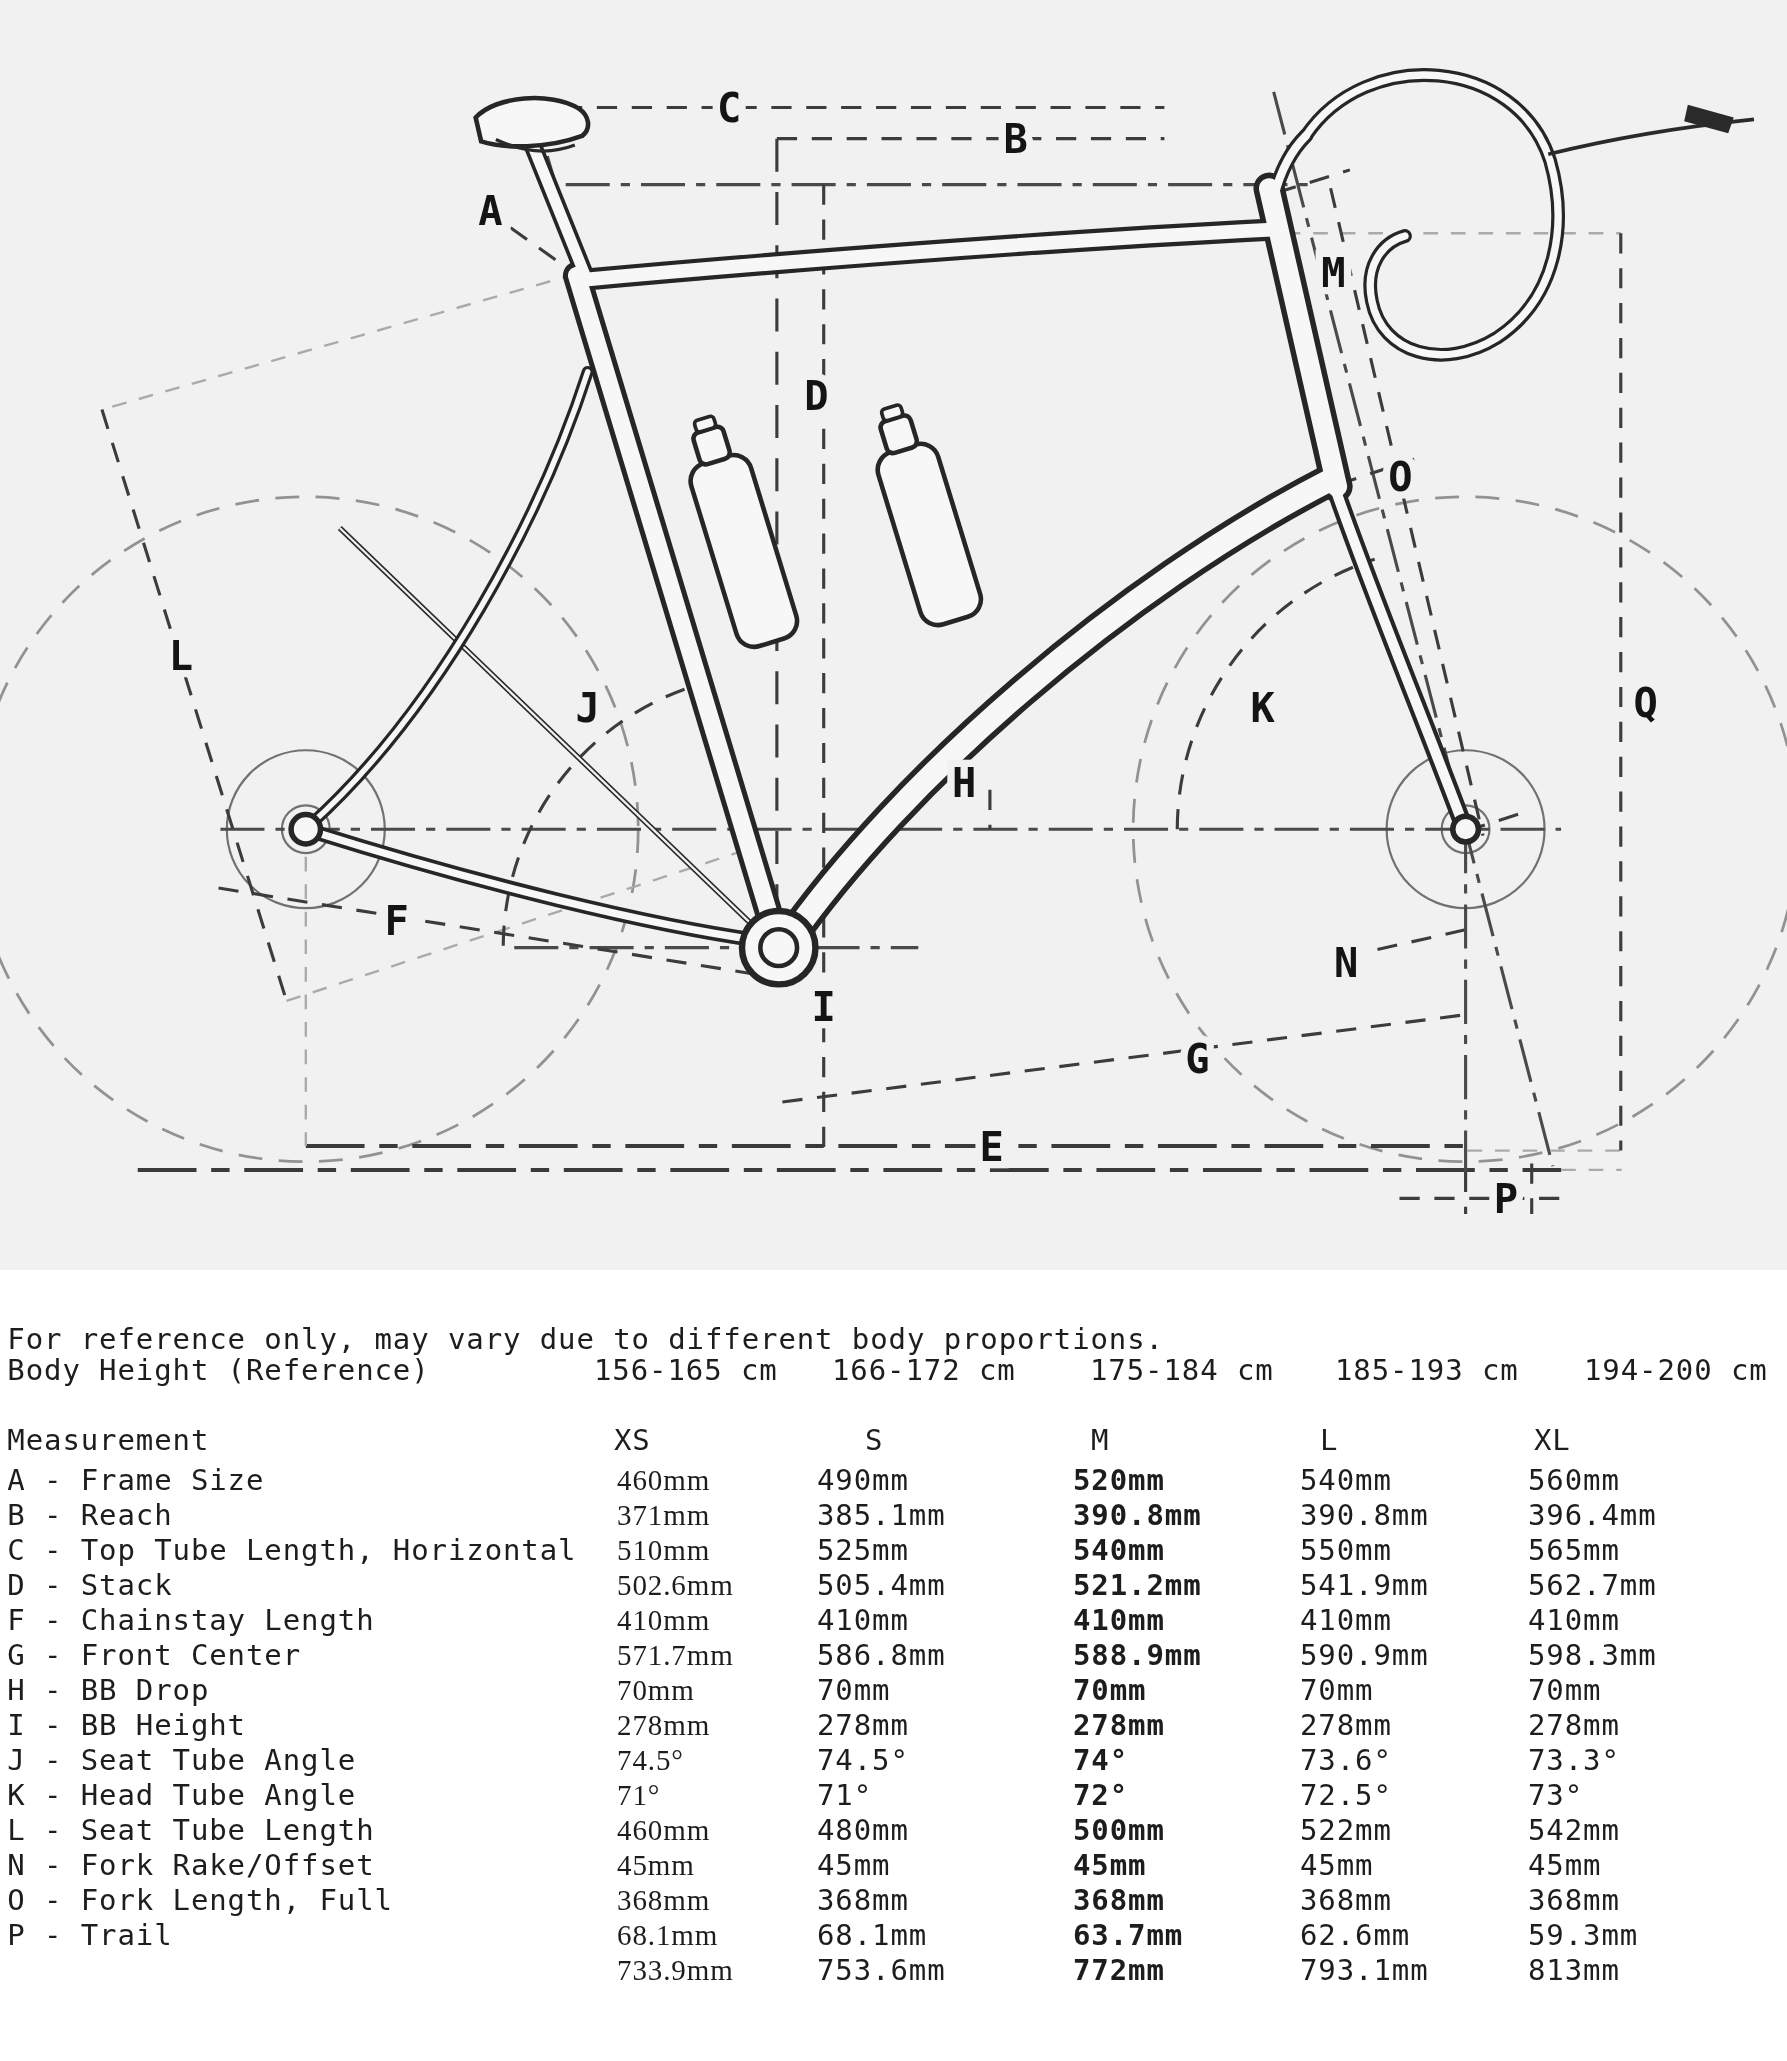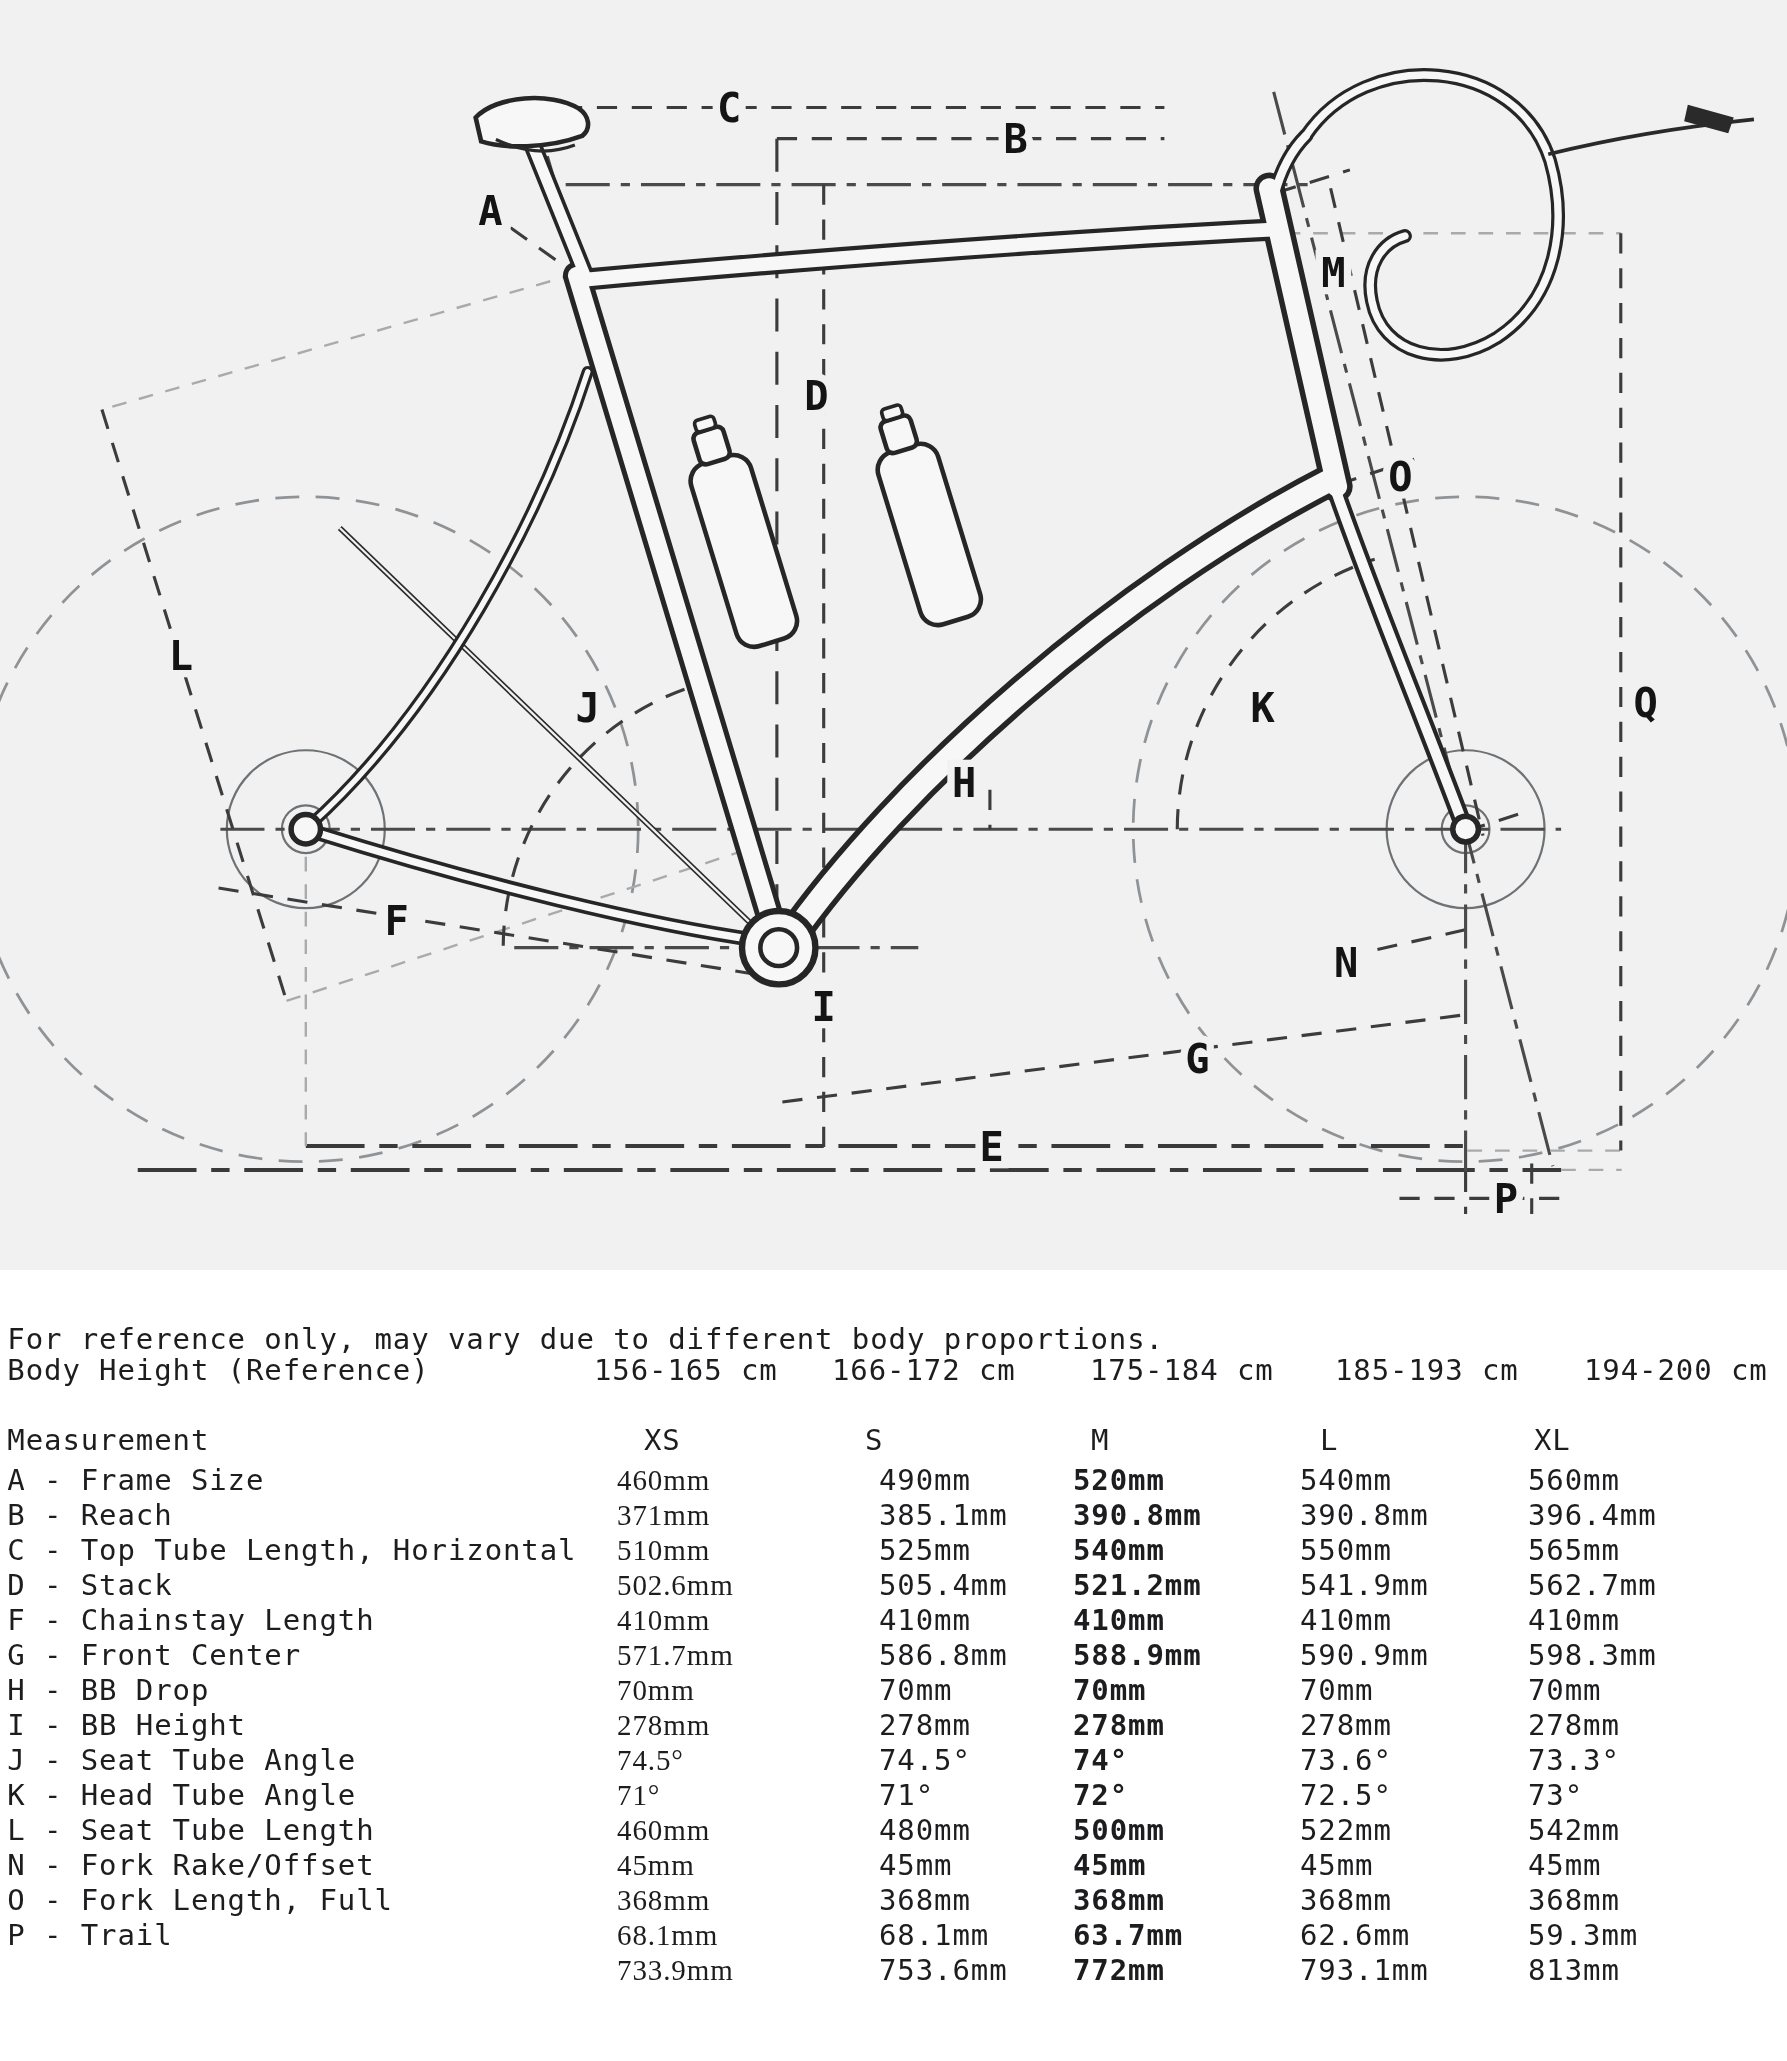--- a/index.html
+++ b/index.html
@@ -5,25 +5,25 @@
   html,body{margin:0;padding:0;background:#ffffff;}
   .stage{position:relative;width:1787px;height:2062px;background:#ffffff;overflow:hidden;
          font-family:"DejaVu Sans Mono","Liberation Mono",monospace;color:#1d1d1f;}
   .diagram-wrap{position:absolute;left:0;top:0;width:1787px;height:1270px;background:#f1f1f2;}
   svg{display:block;}
   
   .abs-row{position:absolute;left:0;width:1787px;height:37px;}
   .cell{position:absolute;top:0;white-space:pre;font-size:29px;letter-spacing:0.9px;line-height:37px;}
   .col-label{left:7.3px;}
   .col-b0{left:594px;} .col-b1{left:832px;} .col-b2{left:1090px;} .col-b3{left:1335px;} .col-b4{left:1584px;}
-  .col-h0{left:644px;} .col-h1{left:865px;} .col-h2{left:1091px;} .col-h3{left:1320px;} .col-h4{left:1534px;}
+  .col-h0{left:614px;} .col-h1{left:865px;} .col-h2{left:1091px;} .col-h3{left:1320px;} .col-h4{left:1534px;}
   .rows-host{position:absolute;left:0;top:1463px;width:1787px;}
   .trow{position:relative;width:1522px;height:35px;}
   .trow .cell{line-height:35px;}
-  .tc0{left:7.3px;} .tc1{left:617px;font-family:Liberation Serif, serif;} .tc2{left:879px;} .tc3{left:1073px;font-weight:bold;} .tc4{left:1300px;} .tc5{left:1528px;}
+  .tc0{left:7.3px;} .tc1{left:617px;font-family:Liberation Serif, serif;} .tc2{left:817px;} .tc3{left:1073px;font-weight:bold;} .tc4{left:1300px;} .tc5{left:1528px;}
   
   .tube-o{fill:none;stroke:#262626;stroke-linecap:round;}
   .tube-i{fill:none;stroke:#f7f7f8;stroke-linecap:round;}
   .thin{fill:none;stroke:#2a2a2a;}
   .dim{fill:none;stroke:#3c3c3c;stroke-width:3.4;stroke-dasharray:22 16;}
   .dimlong{fill:none;stroke:#3c3c3c;stroke-width:3.4;stroke-dasharray:36 22;}
   .axis{fill:none;stroke:#4a4a4a;stroke-width:3.4;stroke-dasharray:48 12 10 12;}
   .axis-heavy{fill:none;stroke:#3a3a3a;stroke-width:4.4;stroke-dasharray:64 16 20 16;}
   .ghost{fill:none;stroke:#a8aaac;stroke-width:2.6;stroke-dasharray:16 14;}
   .wheel{fill:none;stroke:#8f9396;stroke-width:3;stroke-dasharray:26 18;}

